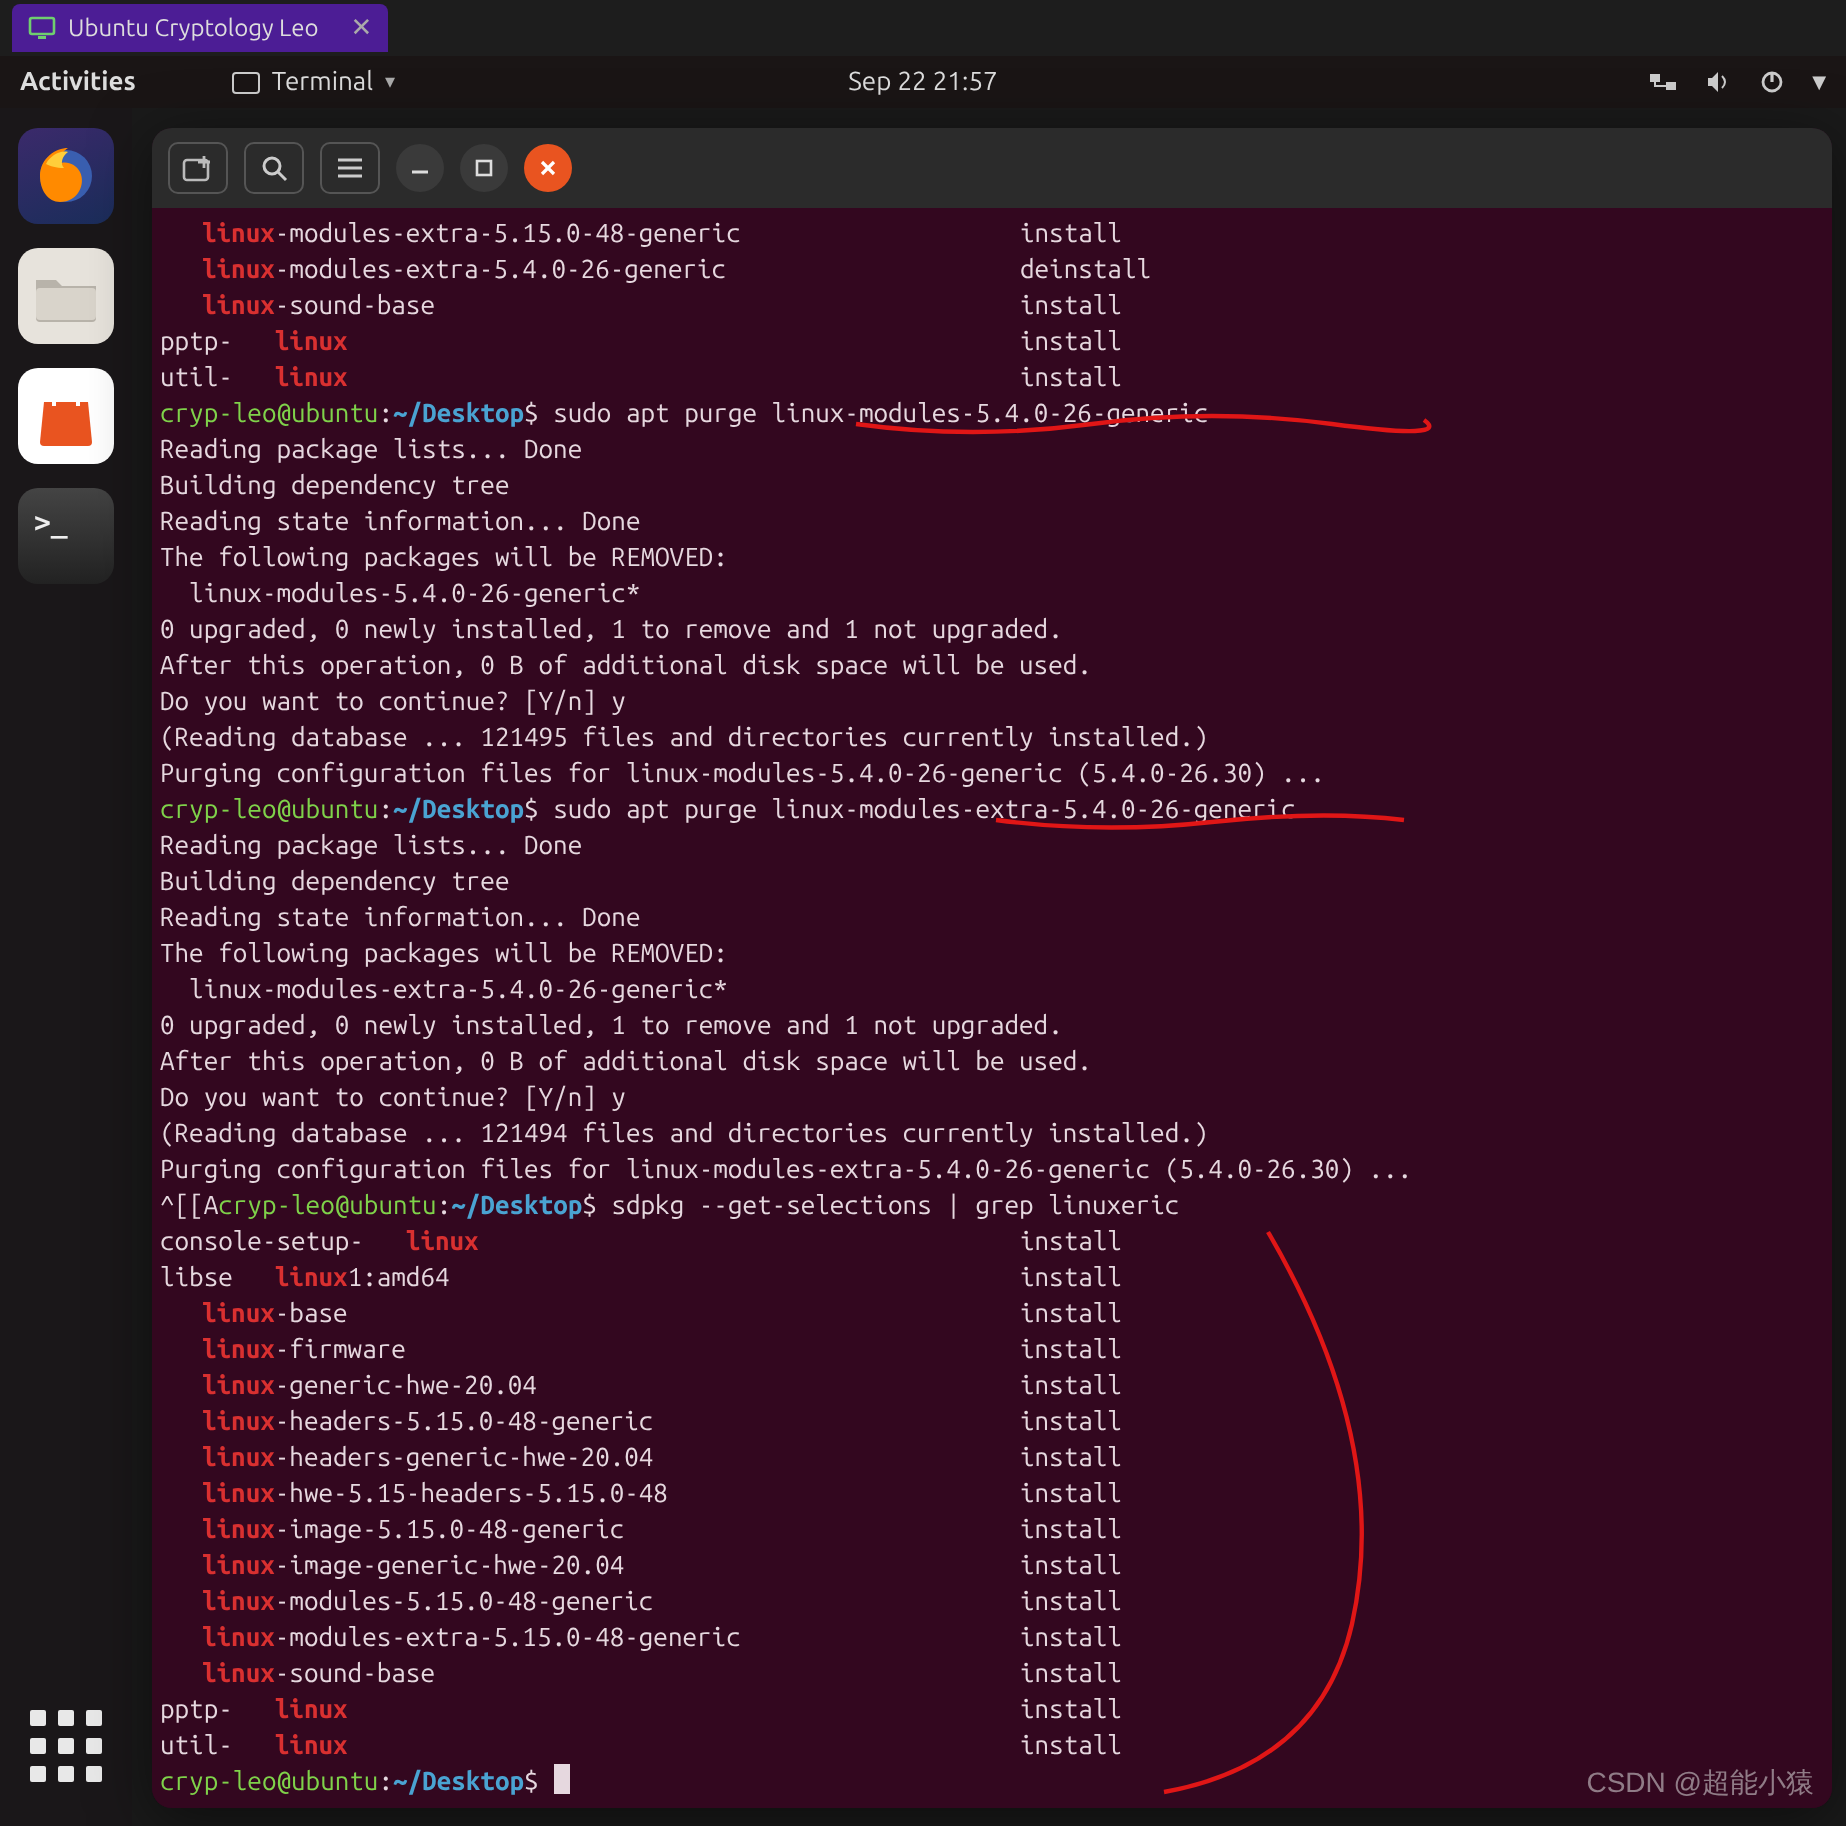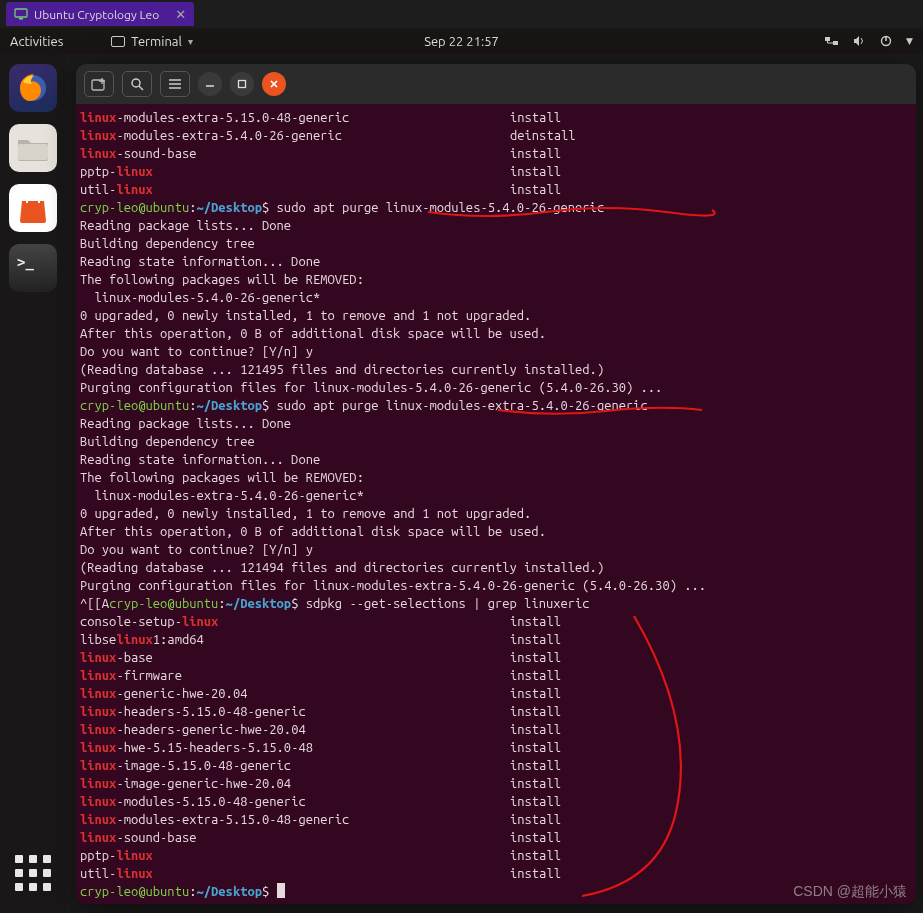--- a/index.html
+++ b/index.html
@@ -2,21 +2,21 @@
 <html><head>
 <meta charset="utf-8">
 <style>
   * { margin:0; padding:0; box-sizing:border-box; }
   html,body { width:923px; height:913px; overflow:hidden; font-family:"Ubuntu","DejaVu Sans",sans-serif; background:#1a1a1a; color:#e0e0e0; }
   .vm-tabbar { height:28px; background:#1d1d1d; display:flex; align-items:center; padding-left:6px; }
   .vm-tab { background:#4c1d95; height:24px; border-radius:4px 4px 0 0; display:flex; align-items:center; padding:0 8px; gap:6px; font-size:12px; color:#ddd; }
   .vm-tab svg{flex:0 0 auto}
   .vm-tab .x { margin-left:10px; font-size:13px; color:#aaa; }
   .topbar { height:26px; background:#1a1515; display:flex; align-items:center; padding:0 10px; font-size:13px; color:#ddd; }
-  .topbar .activities { font-weight:400; }
+  .topbar .activities { font-weight:700; }
   .topbar .term-menu { margin-left:48px; display:flex; align-items:center; gap:6px; }
   .topbar .term-menu .sq{width:14px;height:11px;border:1.4px solid #ccc;border-radius:2px;display:inline-block}
   .topbar .term-menu .chev{font-size:10px;color:#aaa}
   .topbar .clock { position:absolute; left:50%; transform:translateX(-50%); font-size:13px; }
   .topbar .right-icons { margin-left:auto; display:flex; align-items:center; gap:14px; font-size:12px; color:#ccc; }
   .dock { position:absolute; left:0; top:54px; width:66px; height:859px; background:rgba(30,20,25,.35); padding-top:10px; display:flex; flex-direction:column; align-items:center; gap:12px; }
   .dock .app{width:48px;height:48px;border-radius:10px;display:flex;align-items:center;justify-content:center}
   .dock .firefox{background:linear-gradient(160deg,#3b2a6b,#1a2d5a)}
   .dock .files{background:#e7e3dc}
   .dock .software{background:#fff}
@@ -25,21 +25,21 @@
   .dock .apps-grid{margin-top:auto;margin-bottom:22px;display:grid;grid-template-columns:repeat(3,8px);grid-template-rows:repeat(3,8px);gap:6px}
   .dock .apps-grid span{width:8px;height:8px;background:#e8e8e8;border-radius:1px}
   .window { position:absolute; left:76px; top:64px; width:840px; height:840px; border-radius:10px; overflow:hidden; background:#2d0a22; box-shadow:0 6px 30px rgba(0,0,0,.5); }
   .titlebar { height:40px; background:#2b2b2b; display:flex; align-items:center; padding:0 8px; gap:8px; }
   .titlebar .newtab{width:30px;height:26px;border:1px solid #555;border-radius:5px;display:flex;align-items:center;justify-content:center;color:#ccc;font-size:14px}
   .titlebar .title{flex:1;text-align:center;font-size:14px;font-weight:600;color:#eee}
   .titlebar .btn{width:30px;height:26px;border:1px solid #555;border-radius:5px;display:flex;align-items:center;justify-content:center;color:#ccc;font-size:13px}
   .titlebar .circ{width:24px;height:24px;border-radius:50%;background:#3a3a3a;display:flex;align-items:center;justify-content:center;color:#ddd;font-size:12px}
   .titlebar .circ.close{background:#e95420;color:#fff}
   .terminal { height:800px; background:#33071f; padding:4px 8px 8px 4px; font:13px/18px "Ubuntu Mono","DejaVu Sans Mono",monospace; color:#e6d8df; white-space:pre; overflow:hidden; position:relative; }
-  .hl-linux { color:#d93030; font-weight:bold; }
+  .hl-linux { color:#d93030; font-weight:bold;margin-left:21px; }
   .hl-user { color:#7fd24a; font-weight:normal; }
   .hl-path { color:#4aa3d2; font-weight:bold; }
   .hl-cmd { color:#e6d8df; }
   .col { display:inline-block; }
   .c1 { width:430px; }
   .cursor { display:inline-block; width:8px; height:15px; background:#e6d8df; vertical-align:-2px; }
   .annot{position:absolute;pointer-events:none}
   .watermark{position:absolute;right:16px;bottom:12px;color:rgba(220,220,220,.55);font-size:14px;font-family:sans-serif}
 </style>
 </head>

